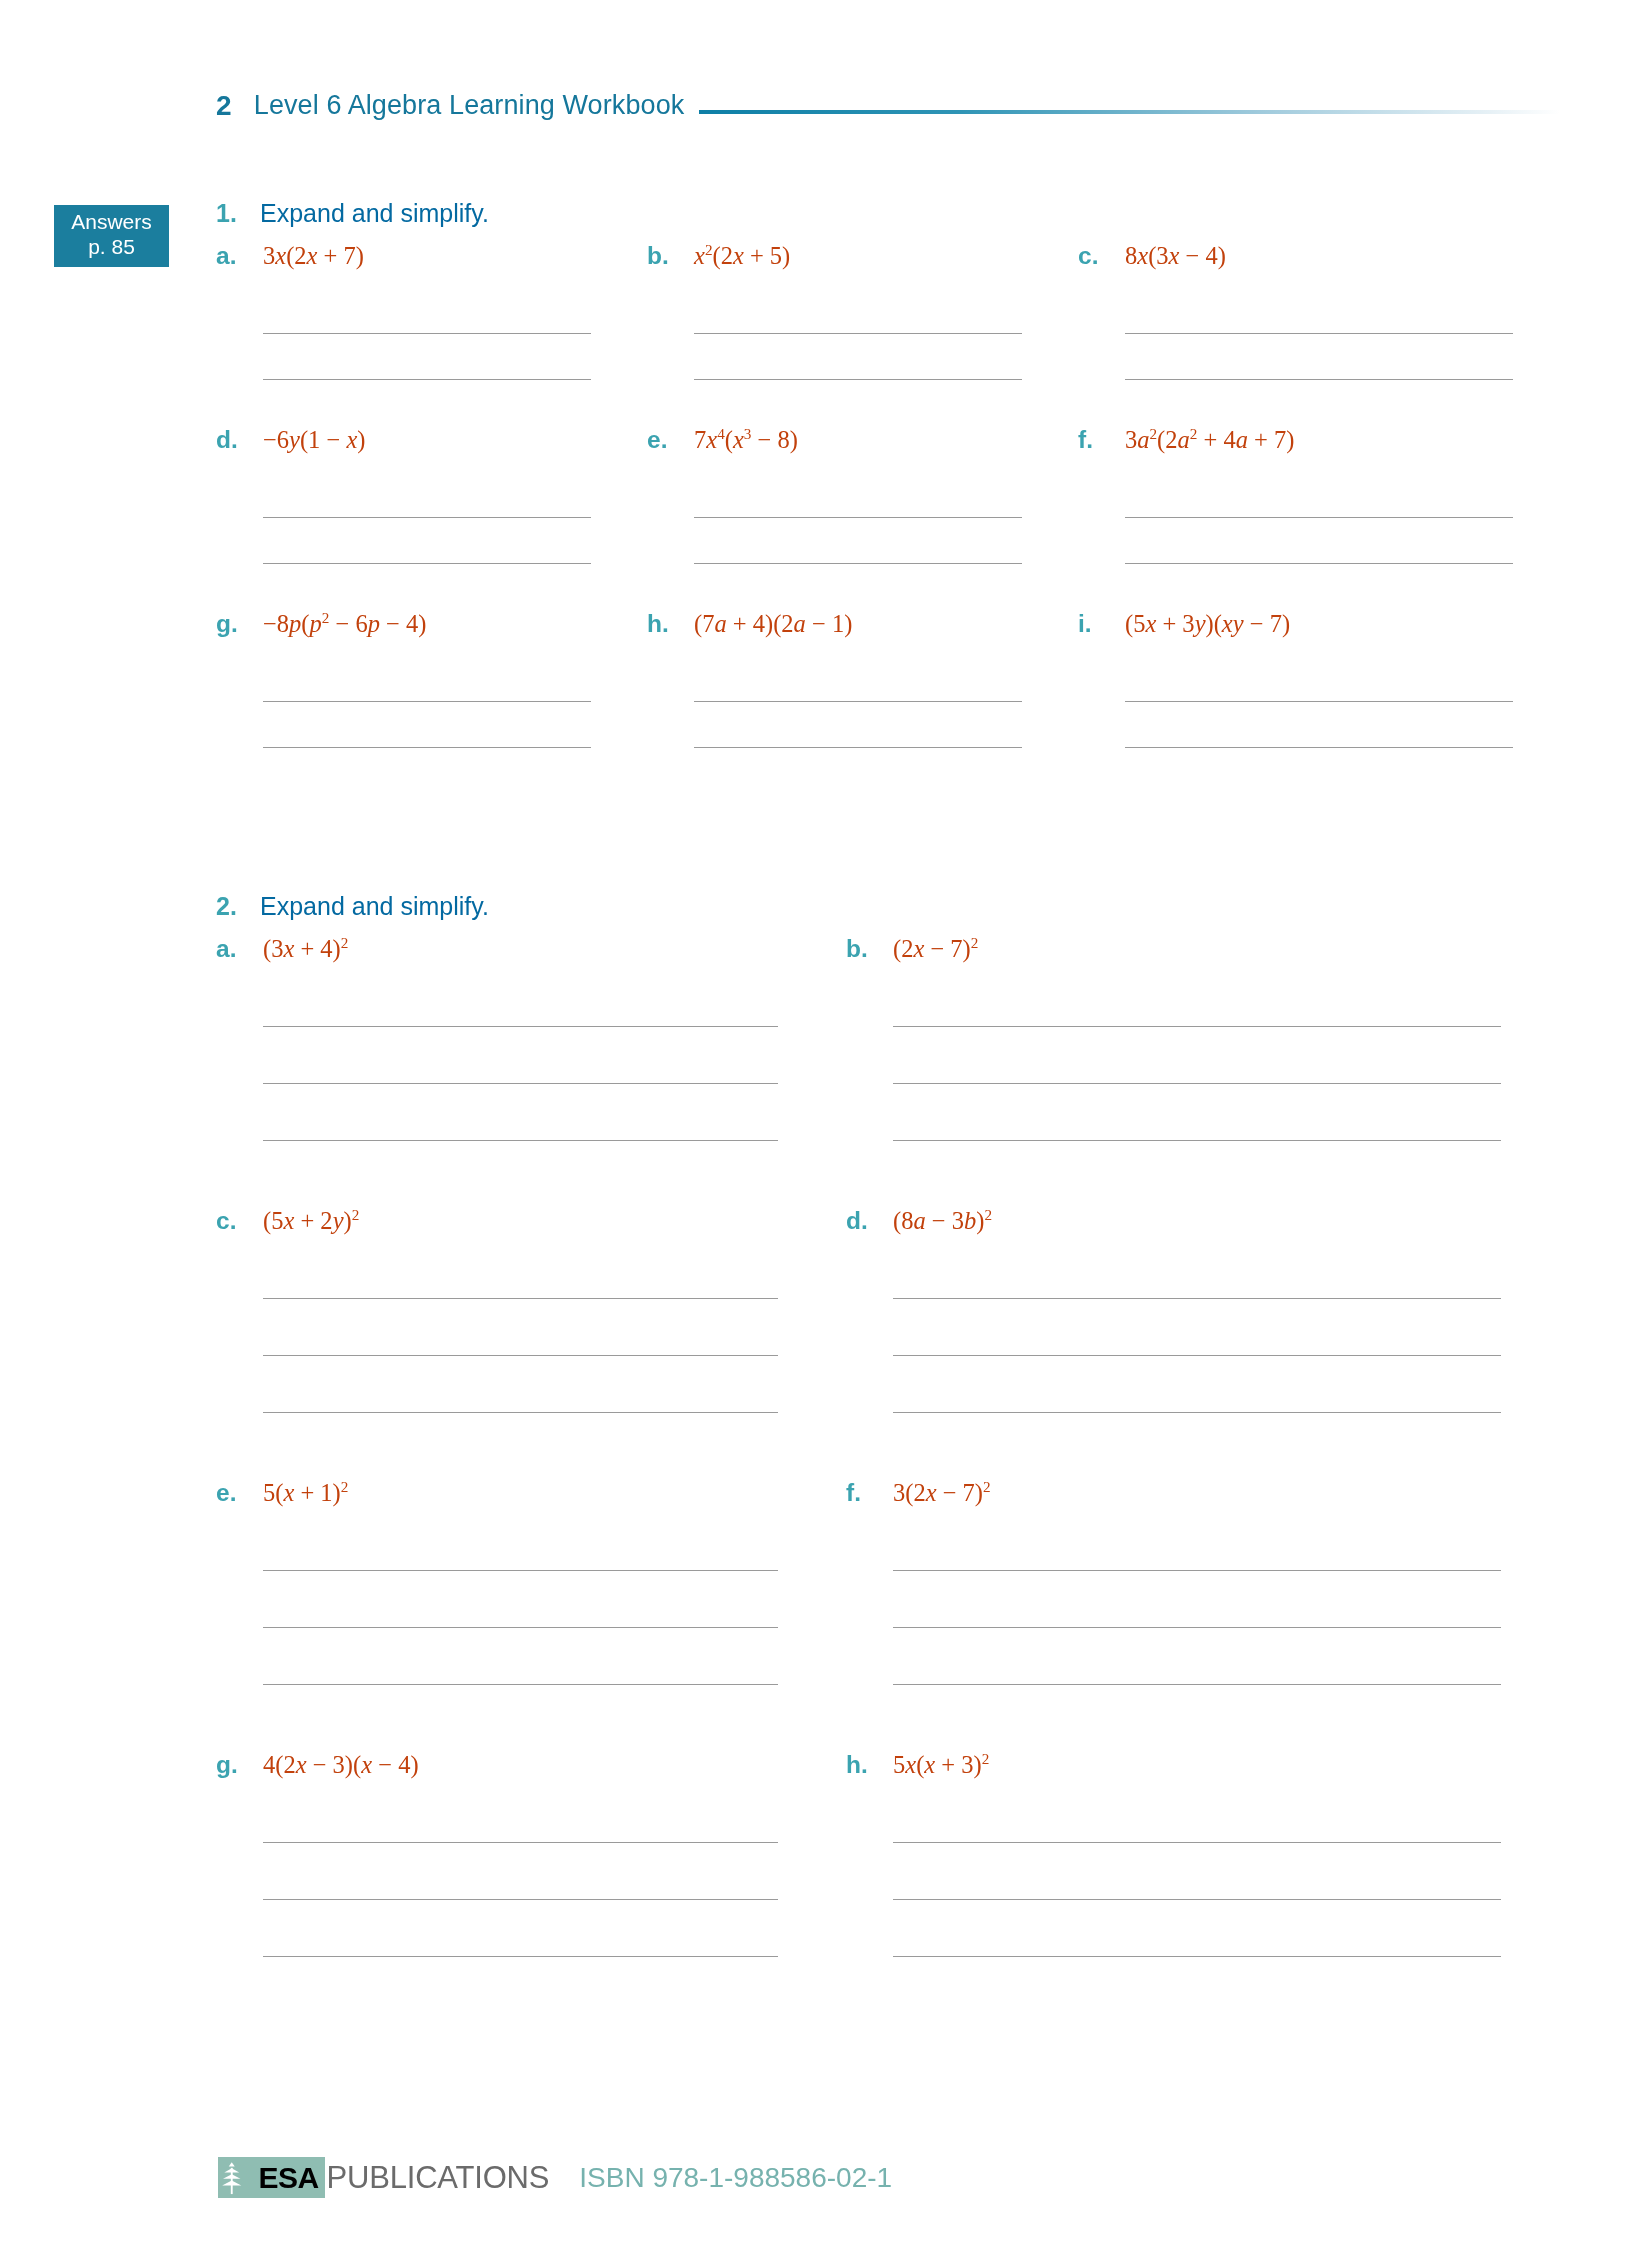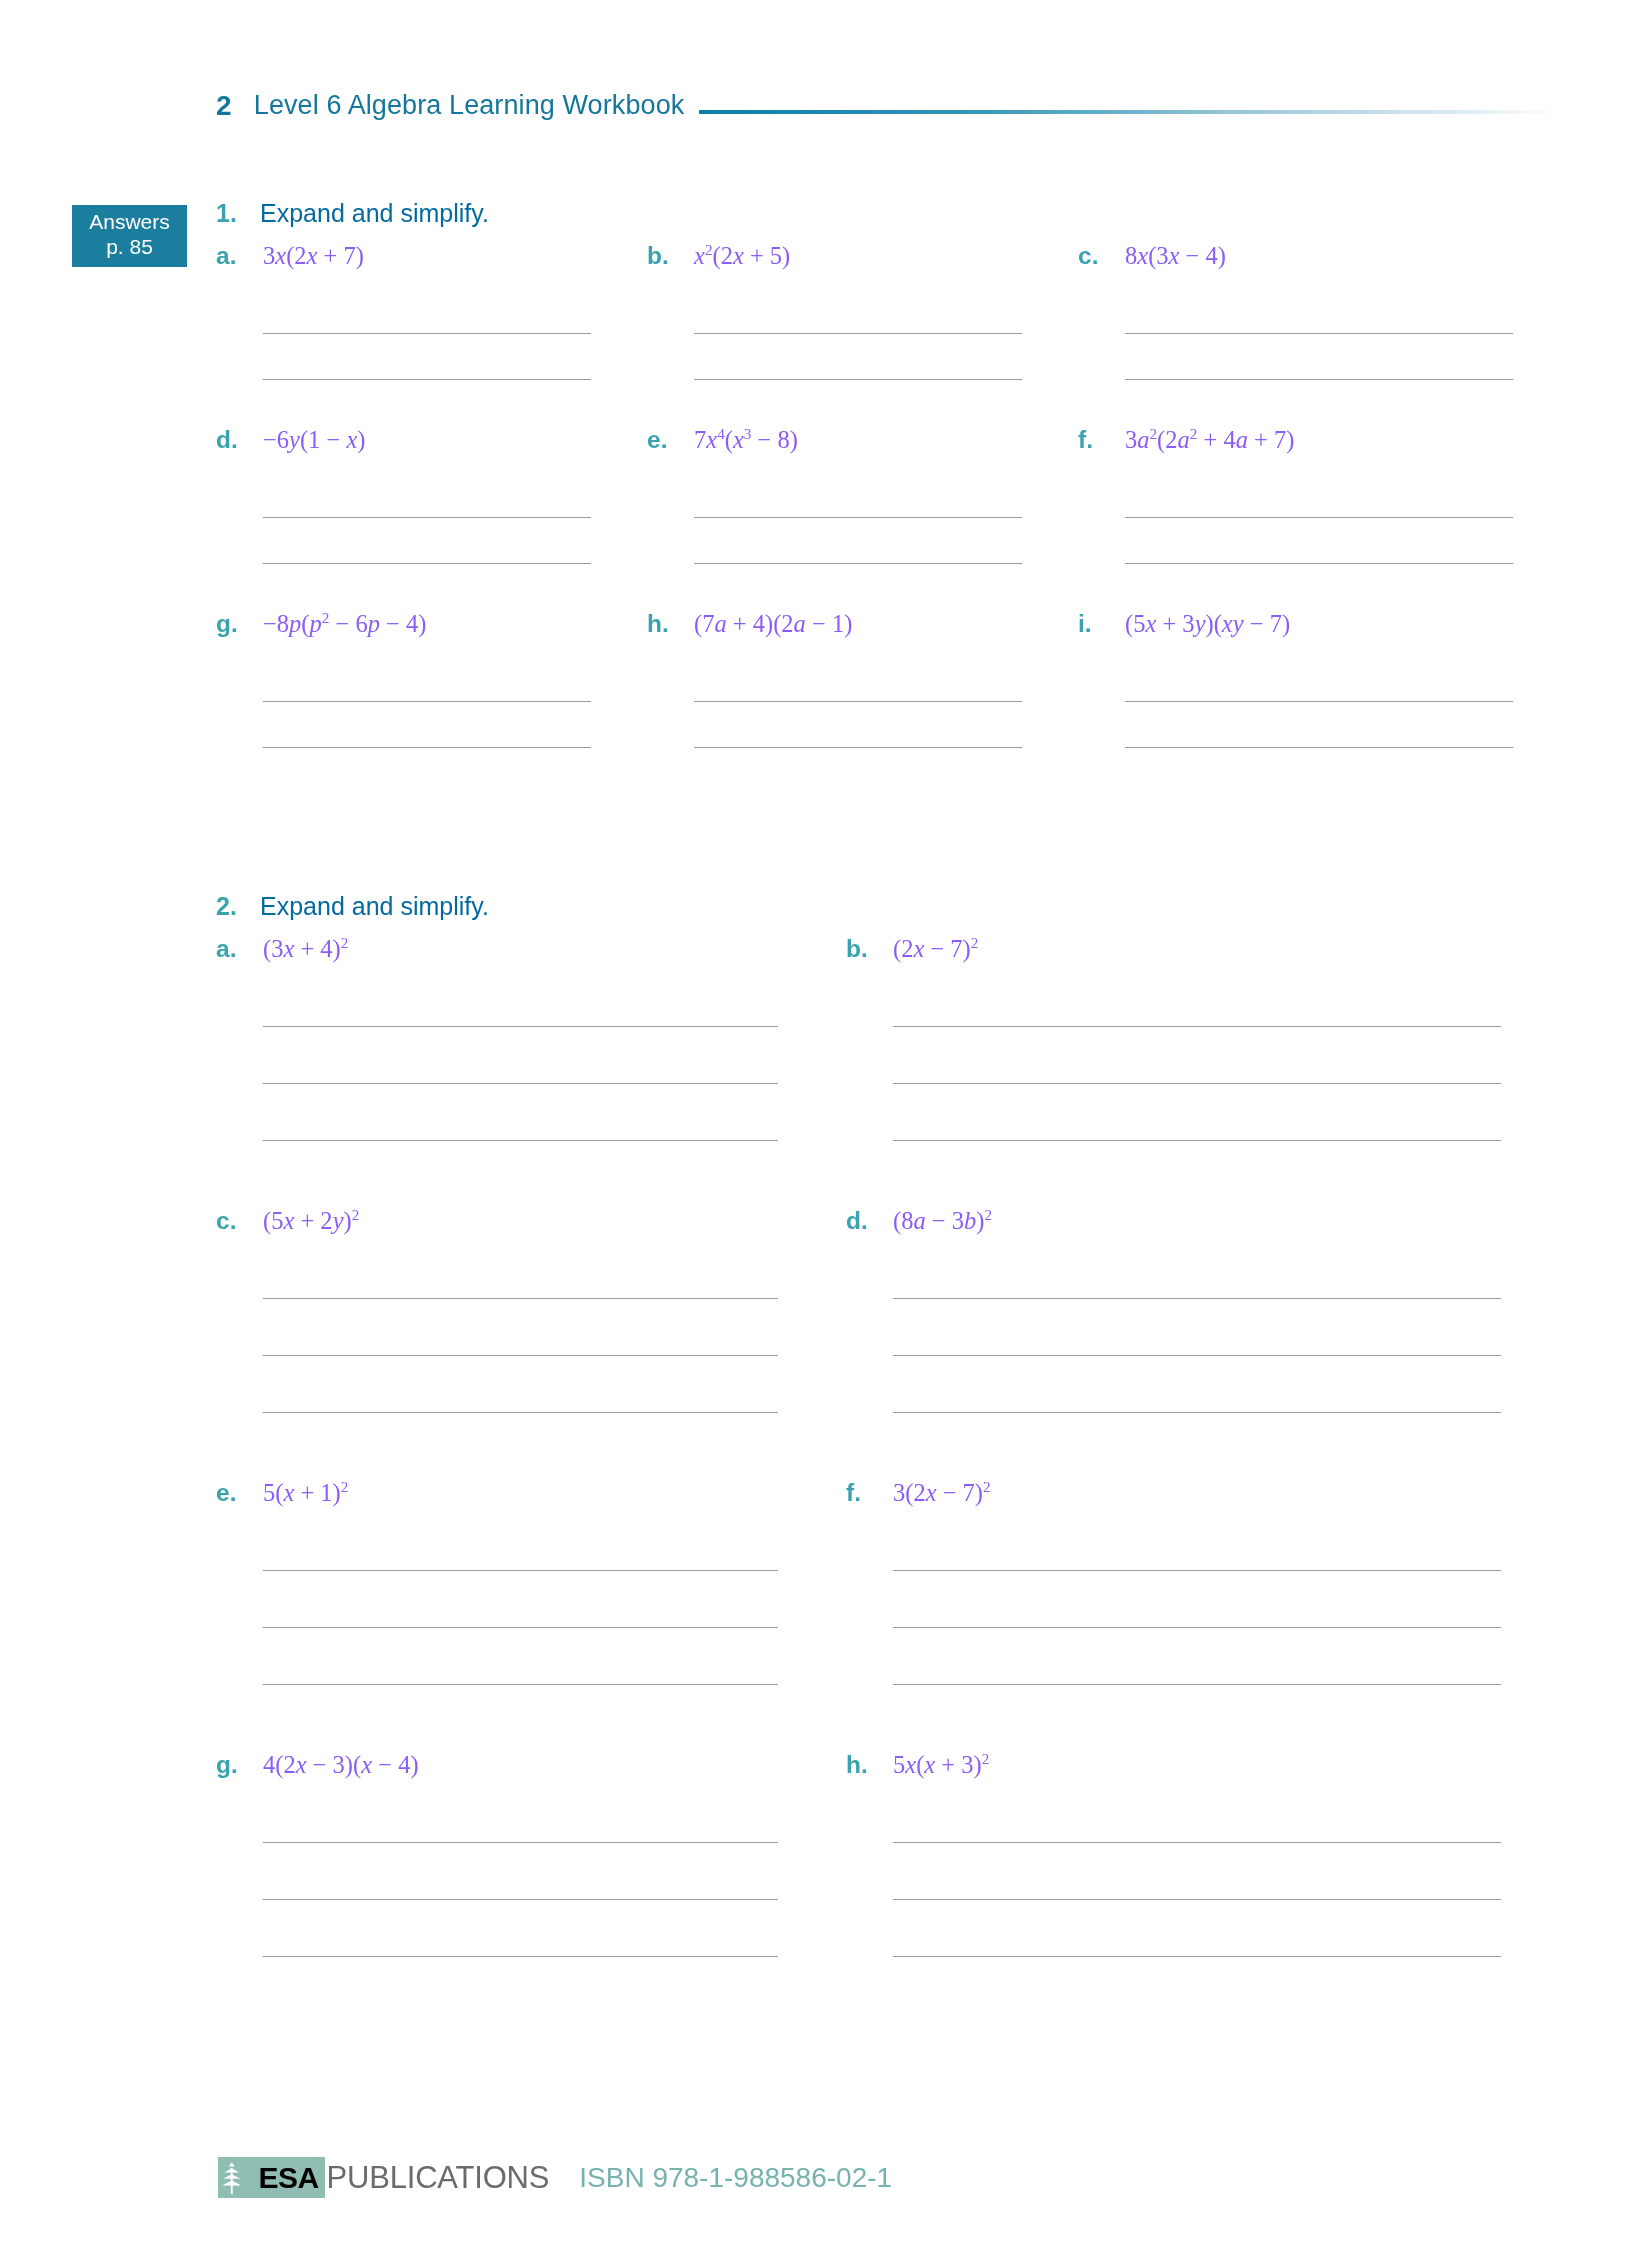--- a/index.html
+++ b/index.html
@@ -51,21 +51,21 @@
     flex: 1 1 auto;
     height: 4.2px;
     margin-left: 15px;
     margin-top: 13.5px;
     background: linear-gradient(to right, #0e7fa6 0%, #2e94b5 30%, #9fcadc 65%, #e7f1f6 92%, #ffffff 100%);
   }
 
   
   .answers-badge {
     position: absolute;
-    left: 72px;
+    left: 54px;
     top: 205px;
     width: 115px;
     padding: 5px 0 7.6px 0;
     background: #1b7e9e;
     color: #ffffff;
     text-align: center;
     line-height: 1.18;
   }
   .answers-badge .ab-line1 { font-size: 21px; display: block; }
   .answers-badge .ab-line2 { font-size: 21px; display: block; }
@@ -110,21 +110,21 @@
     height: 35px;
   }
   .part-letter {
     flex: 0 0 47px;
     font-size: 24.5px;
     font-weight: bold;
     color: #3ba3b0;
   }
   .part-expr {
     font-size: 24.5px;
-    color: #8b5cf6;
+    color: #c2410c;
     white-space: nowrap;
     font-family: "Liberation Serif", serif;
   }
   .part-expr .v {
     font-style: italic;
     font-family: "Liberation Serif", serif;
   }
   .part-expr sup {
     font-size: .62em;
     vertical-align: super;

